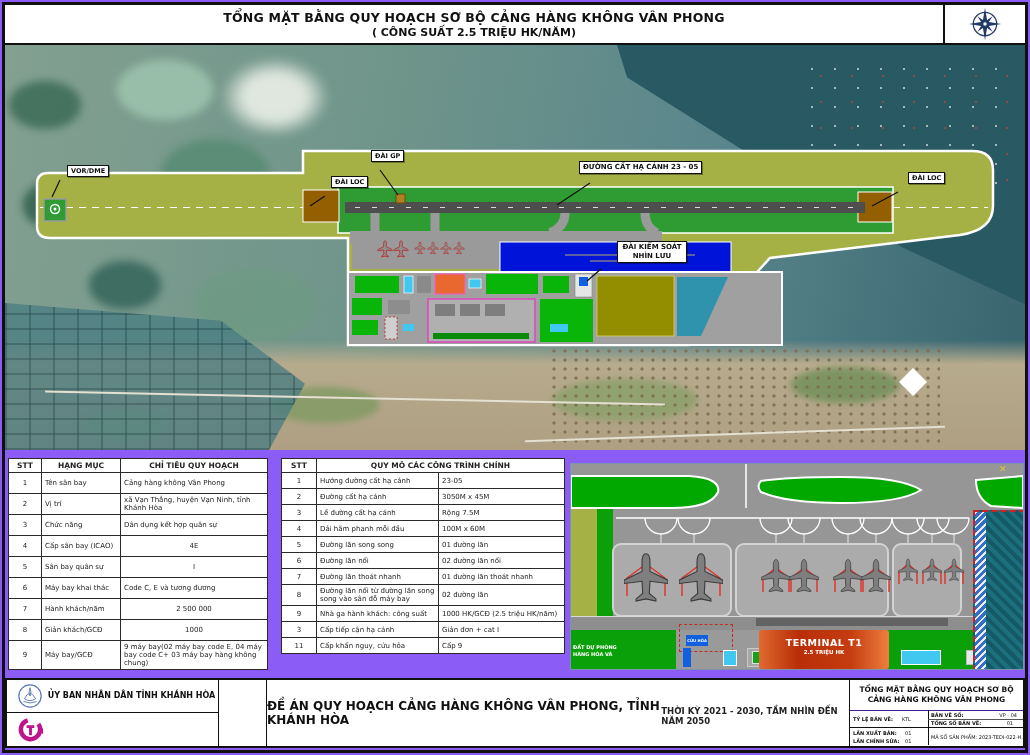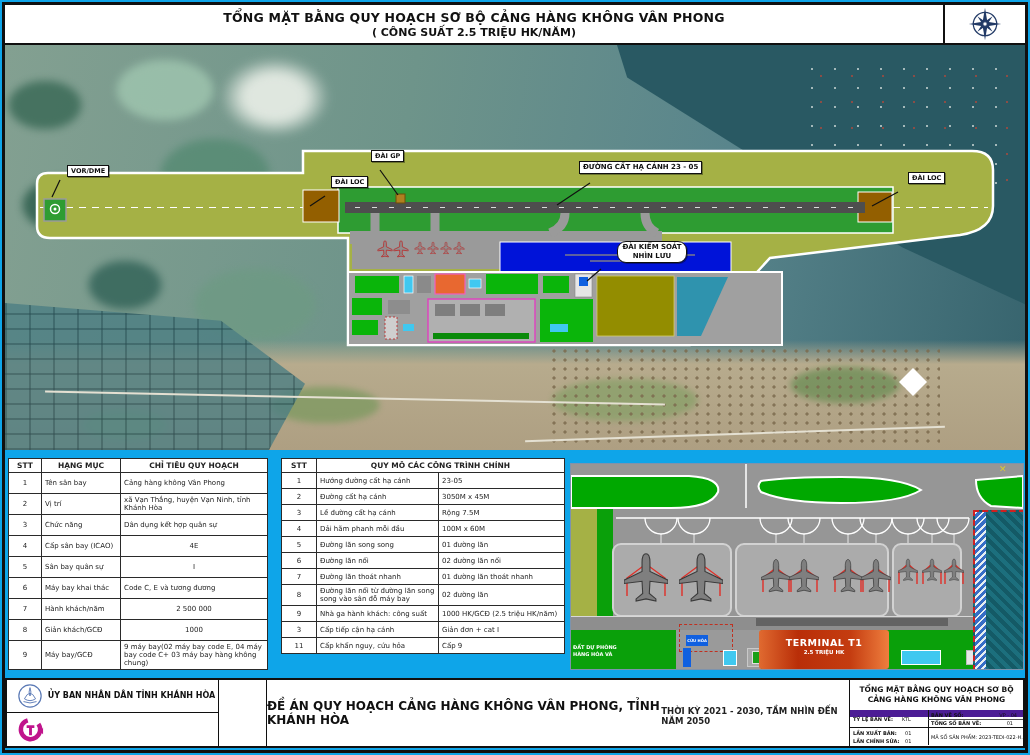--- a/index.html
+++ b/index.html
@@ -1,16 +1,16 @@
 <!DOCTYPE html>
 <html><head>
 <meta charset="utf-8">
 <style>
   html,body{margin:0;padding:0;background:#cfd4d9;font-family:"DejaVu Sans","Liberation Sans",sans-serif;}
-  #sheet{position:relative;width:1030px;height:755px;background:#0ea5e9;overflow:hidden;}
+  #sheet{position:relative;width:1030px;height:755px;background:#8b5cf6;overflow:hidden;}
   #frame{position:absolute;left:2px;top:2px;right:2px;bottom:2px;border:3px solid #101010;}
   
   #titlebar{position:absolute;left:5px;top:5px;width:1020px;height:38px;border-bottom:3px solid #101010;background:#fff;}
   #title-center{position:absolute;left:0;top:0;width:938px;height:100%;display:flex;flex-direction:column;align-items:center;justify-content:center;}
   .t1{font-size:12.5px;font-weight:bold;color:#111;letter-spacing:.2px;}
   .t2{font-size:11px;font-weight:bold;color:#111;margin-top:1px;}
   #compass-cell{position:absolute;right:0;top:0;width:80px;height:100%;border-left:2px solid #101010;display:flex;align-items:center;justify-content:center;}
   
   #map{position:absolute;left:5px;top:45px;width:1020px;height:405px;overflow:hidden;background:#6e948a;}
   #map .bg{position:absolute;}
@@ -34,21 +34,21 @@
     repeating-linear-gradient(0deg,rgba(18,56,66,.45) 0 2px,transparent 2px 15px),
     repeating-linear-gradient(90deg,rgba(18,56,66,.45) 0 2px,transparent 2px 24px),#4d7f84;}
   .m-village{left:545px;top:302px;width:390px;height:100px;opacity:.85;background:
     radial-gradient(circle at 4px 4px,#7c6b4e 0 1.4px,transparent 1.8px);background-size:11px 9px;}
   .m-boats{right:8px;top:18px;width:210px;height:125px;opacity:.7;background:
     radial-gradient(circle at 5px 6px,#d8e2e0 0 1.1px,transparent 1.5px),
     radial-gradient(circle at 14px 13px,#b5483a 0 1px,transparent 1.4px);background-size:23px 19px,31px 26px;}
   .m-road{background:#e4e0d2;height:2px;}
   #map svg{position:absolute;inset:0;}
   .maplabel{position:absolute;background:#fff;border:1px solid #101010;color:#101010;font-weight:bold;font-size:6.5px;line-height:1.25;padding:1px 3px;white-space:nowrap;box-shadow:1px 1px 0 rgba(0,0,0,.35);margin-left:20px;}
-  .maplabel.two{text-align:center;white-space:normal;width:62px;font-size:7px;border-radius:9px;}
+  .maplabel.two{text-align:center;white-space:normal;width:62px;font-size:7px;}
   
   table.dtbl{position:absolute;border-collapse:collapse;background:#fff;table-layout:fixed;}
   .dtbl th,.dtbl td{border:1px solid #2a2a2a;font-size:7px;color:#222;padding:2px 3px;vertical-align:middle;word-wrap:break-word;}
   .dtbl th{font-weight:bold;text-align:center;font-size:7.5px;}
   .dtbl td.c-stt{text-align:center;}
   .dtbl td.ctr{text-align:center;}
   #ltable{left:8px;top:458px;width:260px;}
   #ltable th:nth-child(1){width:26px;}#ltable th:nth-child(2){width:72px;}
   #ltable td{height:16px;}
   #rtable{left:281px;top:458px;width:284px;}
@@ -84,21 +84,21 @@
   #footer .cell{position:absolute;box-sizing:border-box;}
   #f-left{left:0;top:0;width:212px;height:100%;border-right:1.5px solid #101010;}
   .f-org{position:absolute;left:0;width:100%;display:flex;align-items:center;}
   .f-org .logo{width:34px;display:flex;justify-content:center;flex:0 0 34px;margin-left:6px;}
   .f-org .txt{flex:1;text-align:center;font-weight:bold;font-size:8px;color:#111;line-height:1.25;padding-right:2px;}
   #f-empty{left:212px;top:0;width:48px;height:100%;border-right:1.5px solid #101010;}
   #f-center{left:260px;top:0;width:583px;height:100%;border-right:1.5px solid #101010;display:flex;flex-direction:row;align-items:center;justify-content:center;}
   #f-center .pt{font-size:12px;font-weight:bold;color:#111;}
   #f-center .pp{font-size:8.5px;font-weight:bold;color:#222;margin-top:5px;}
   #f-right{left:843px;top:0;right:0;height:100%;}
-  #fr-title{position:absolute;left:0;top:0;width:100%;height:30px;border-bottom:7px solid #4c1d95;display:flex;flex-direction:column;align-items:center;justify-content:center;font-size:7.5px;font-weight:bold;color:#111;line-height:1.3;text-align:center;}
+  #fr-title{position:absolute;left:0;top:0;width:100%;height:30px;border-bottom:1px solid #4c1d95;display:flex;flex-direction:column;align-items:center;justify-content:center;font-size:7.5px;font-weight:bold;color:#111;line-height:1.3;text-align:center;}
   .fr-row{position:absolute;left:0;width:100%;height:17px;}
   .fr-a{position:absolute;left:0;top:0;width:78px;height:100%;border-right:1px solid #101010;}
   .fr-b{position:absolute;left:78px;top:0;right:0;height:100%;}
   .kv{position:absolute;font-size:5px;color:#111;white-space:nowrap;}
   .kv b{font-weight:bold;}
   
   [data-interactable]{cursor:default;}
 </style>
 </head>
 <body>

